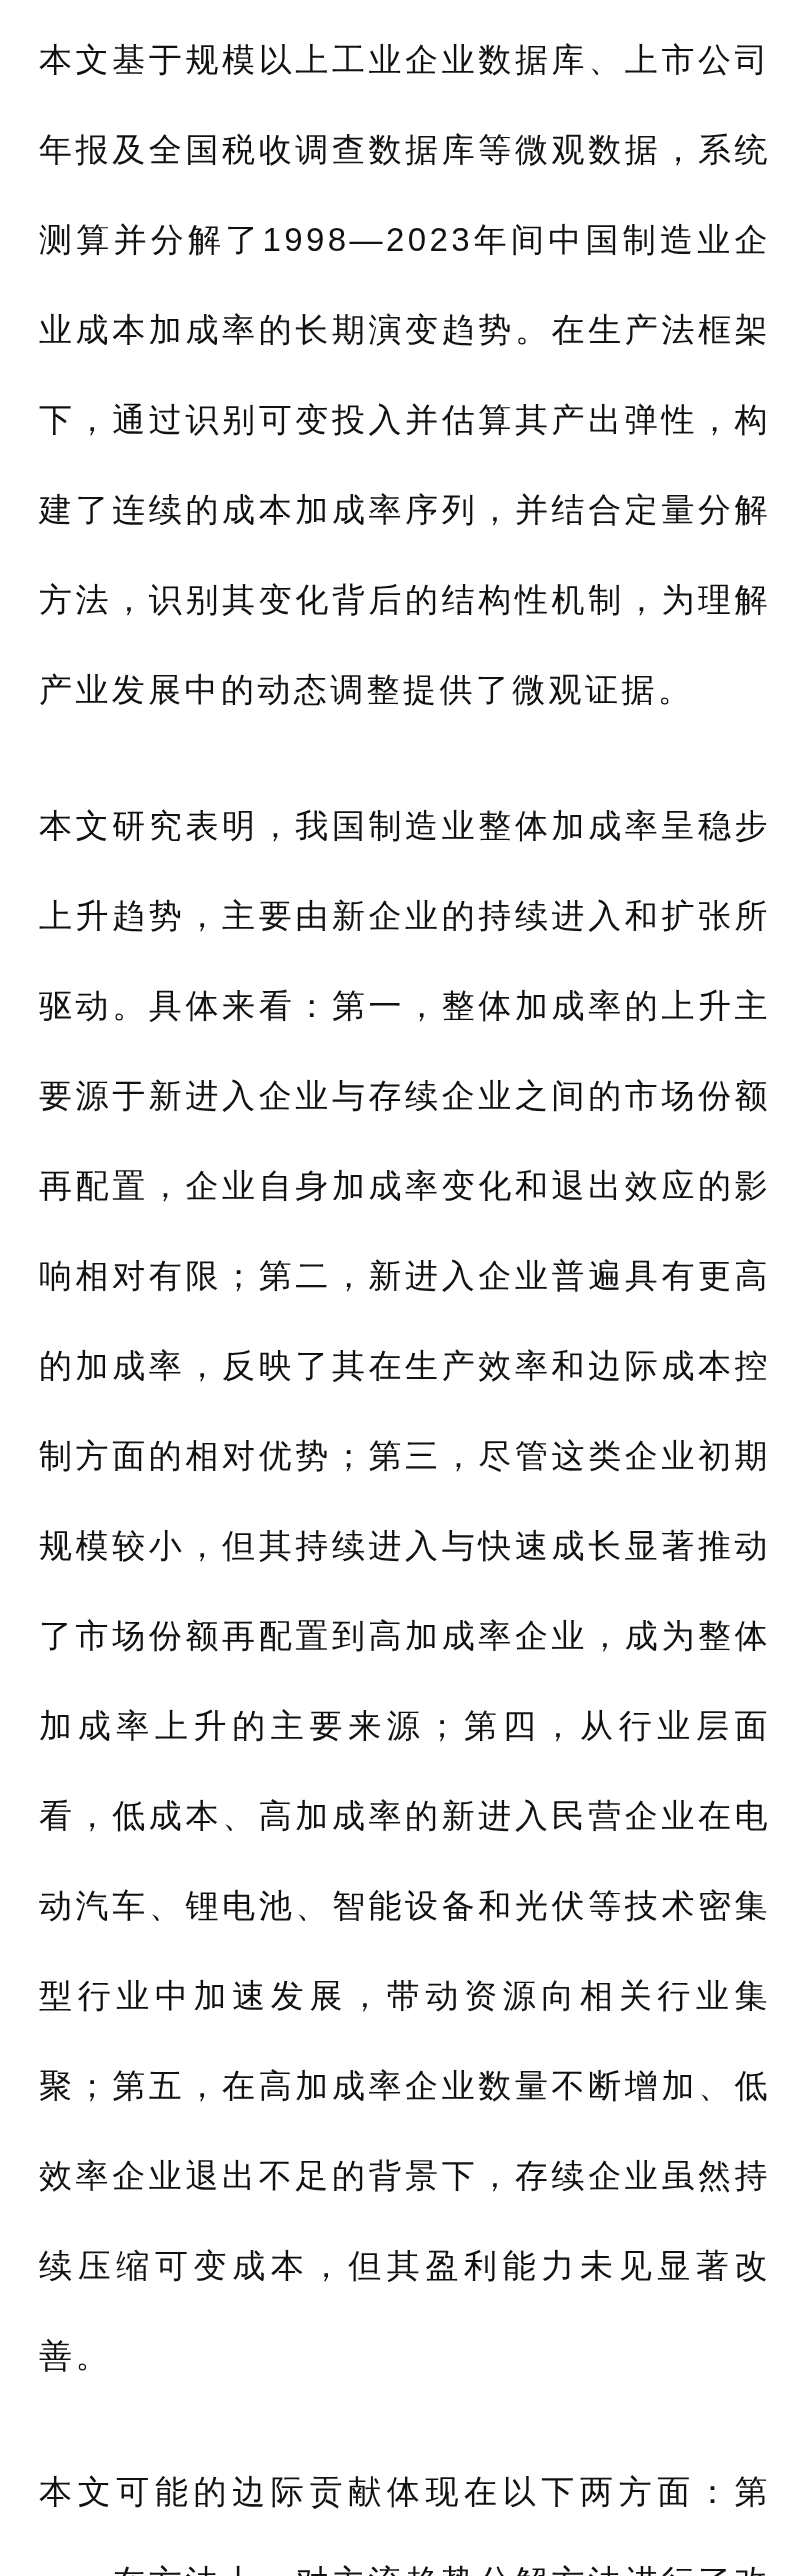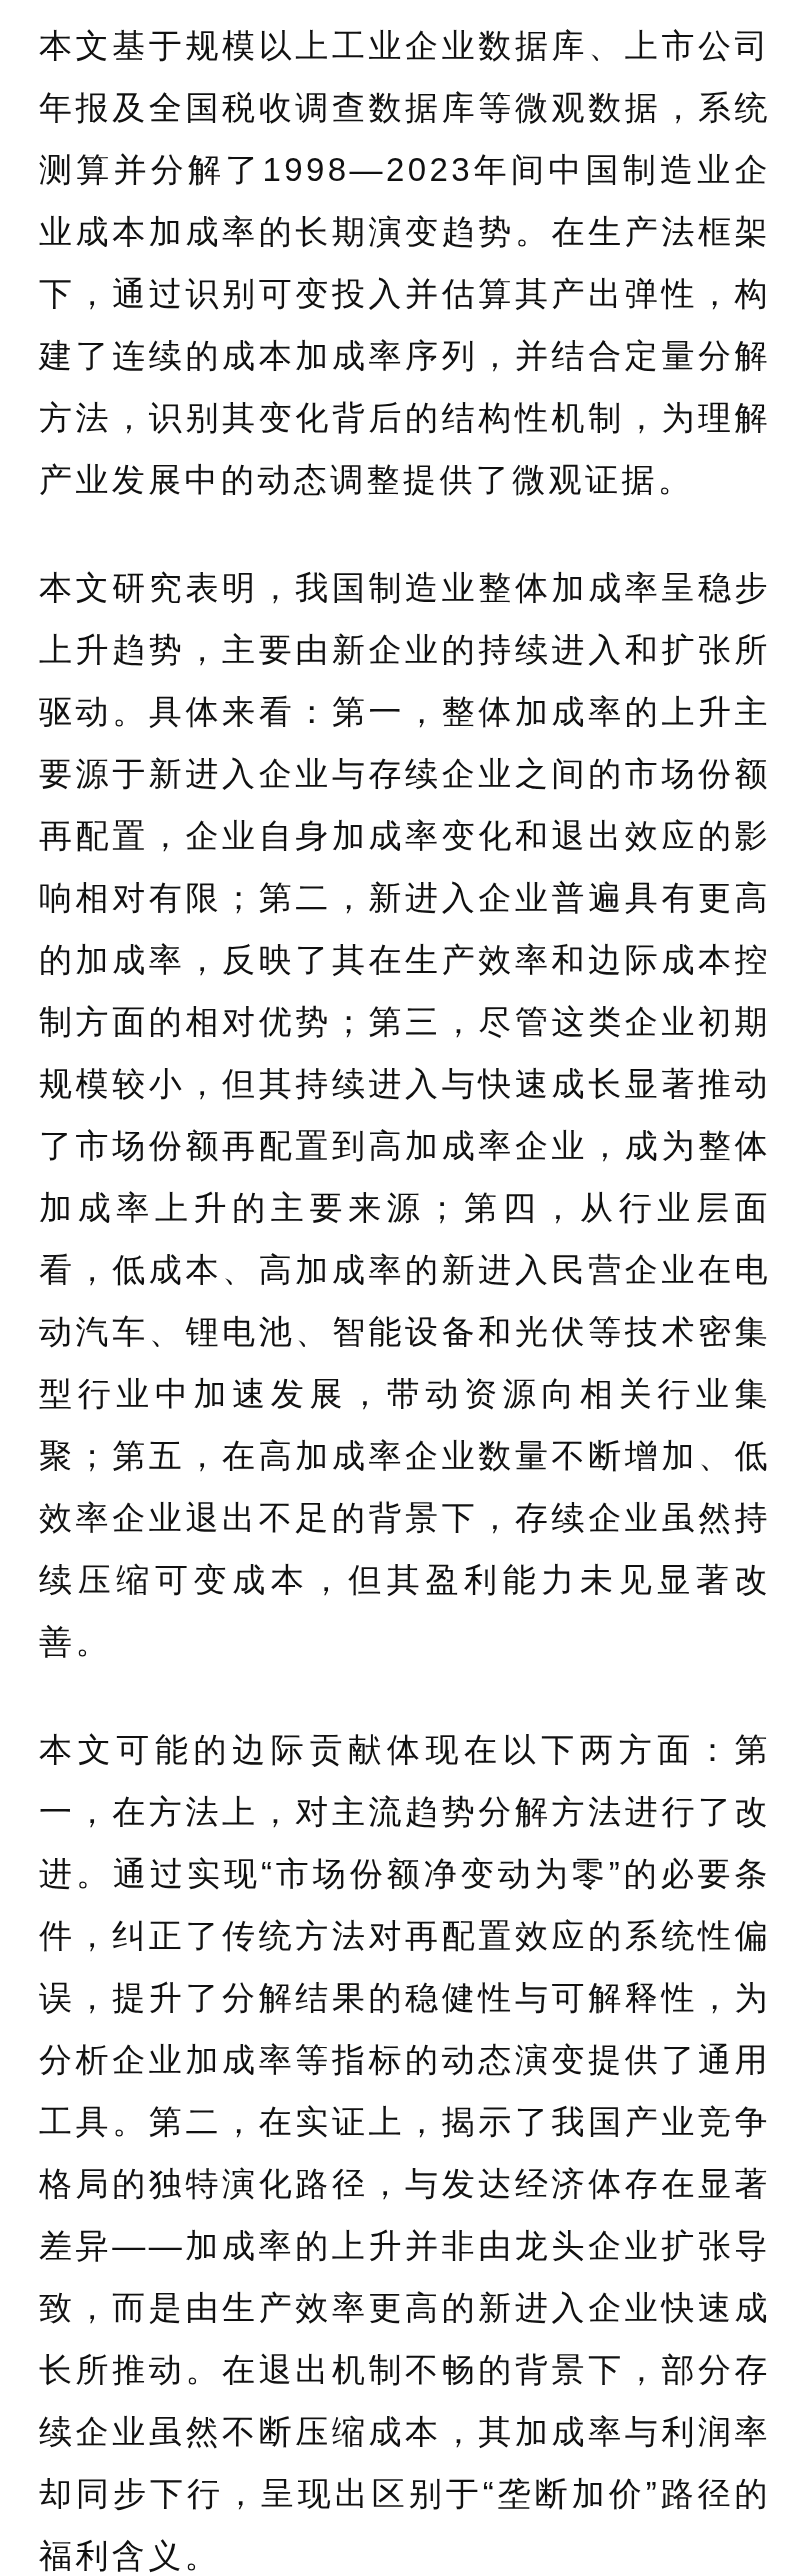--- a/index.html
+++ b/index.html
@@ -14,21 +14,21 @@
     box-sizing: border-box;
     padding: 15px 36px 22.4px 39px;
   }
   .article-body {
     width: 732px;
   }
   .para {
     margin: 0 0 46px 0;
     font-family: "Liberation Sans", "DejaVu Sans", sans-serif;
     font-size: 33px;
-    line-height: 62px;
+    line-height: 90px;
     letter-spacing: 3.4px;
     color: #111111;
     text-align: justify;
     text-justify: inter-ideograph;
     word-break: break-all;
   }
   .para:last-child {
     margin-bottom: 0;
   }
 </style>

